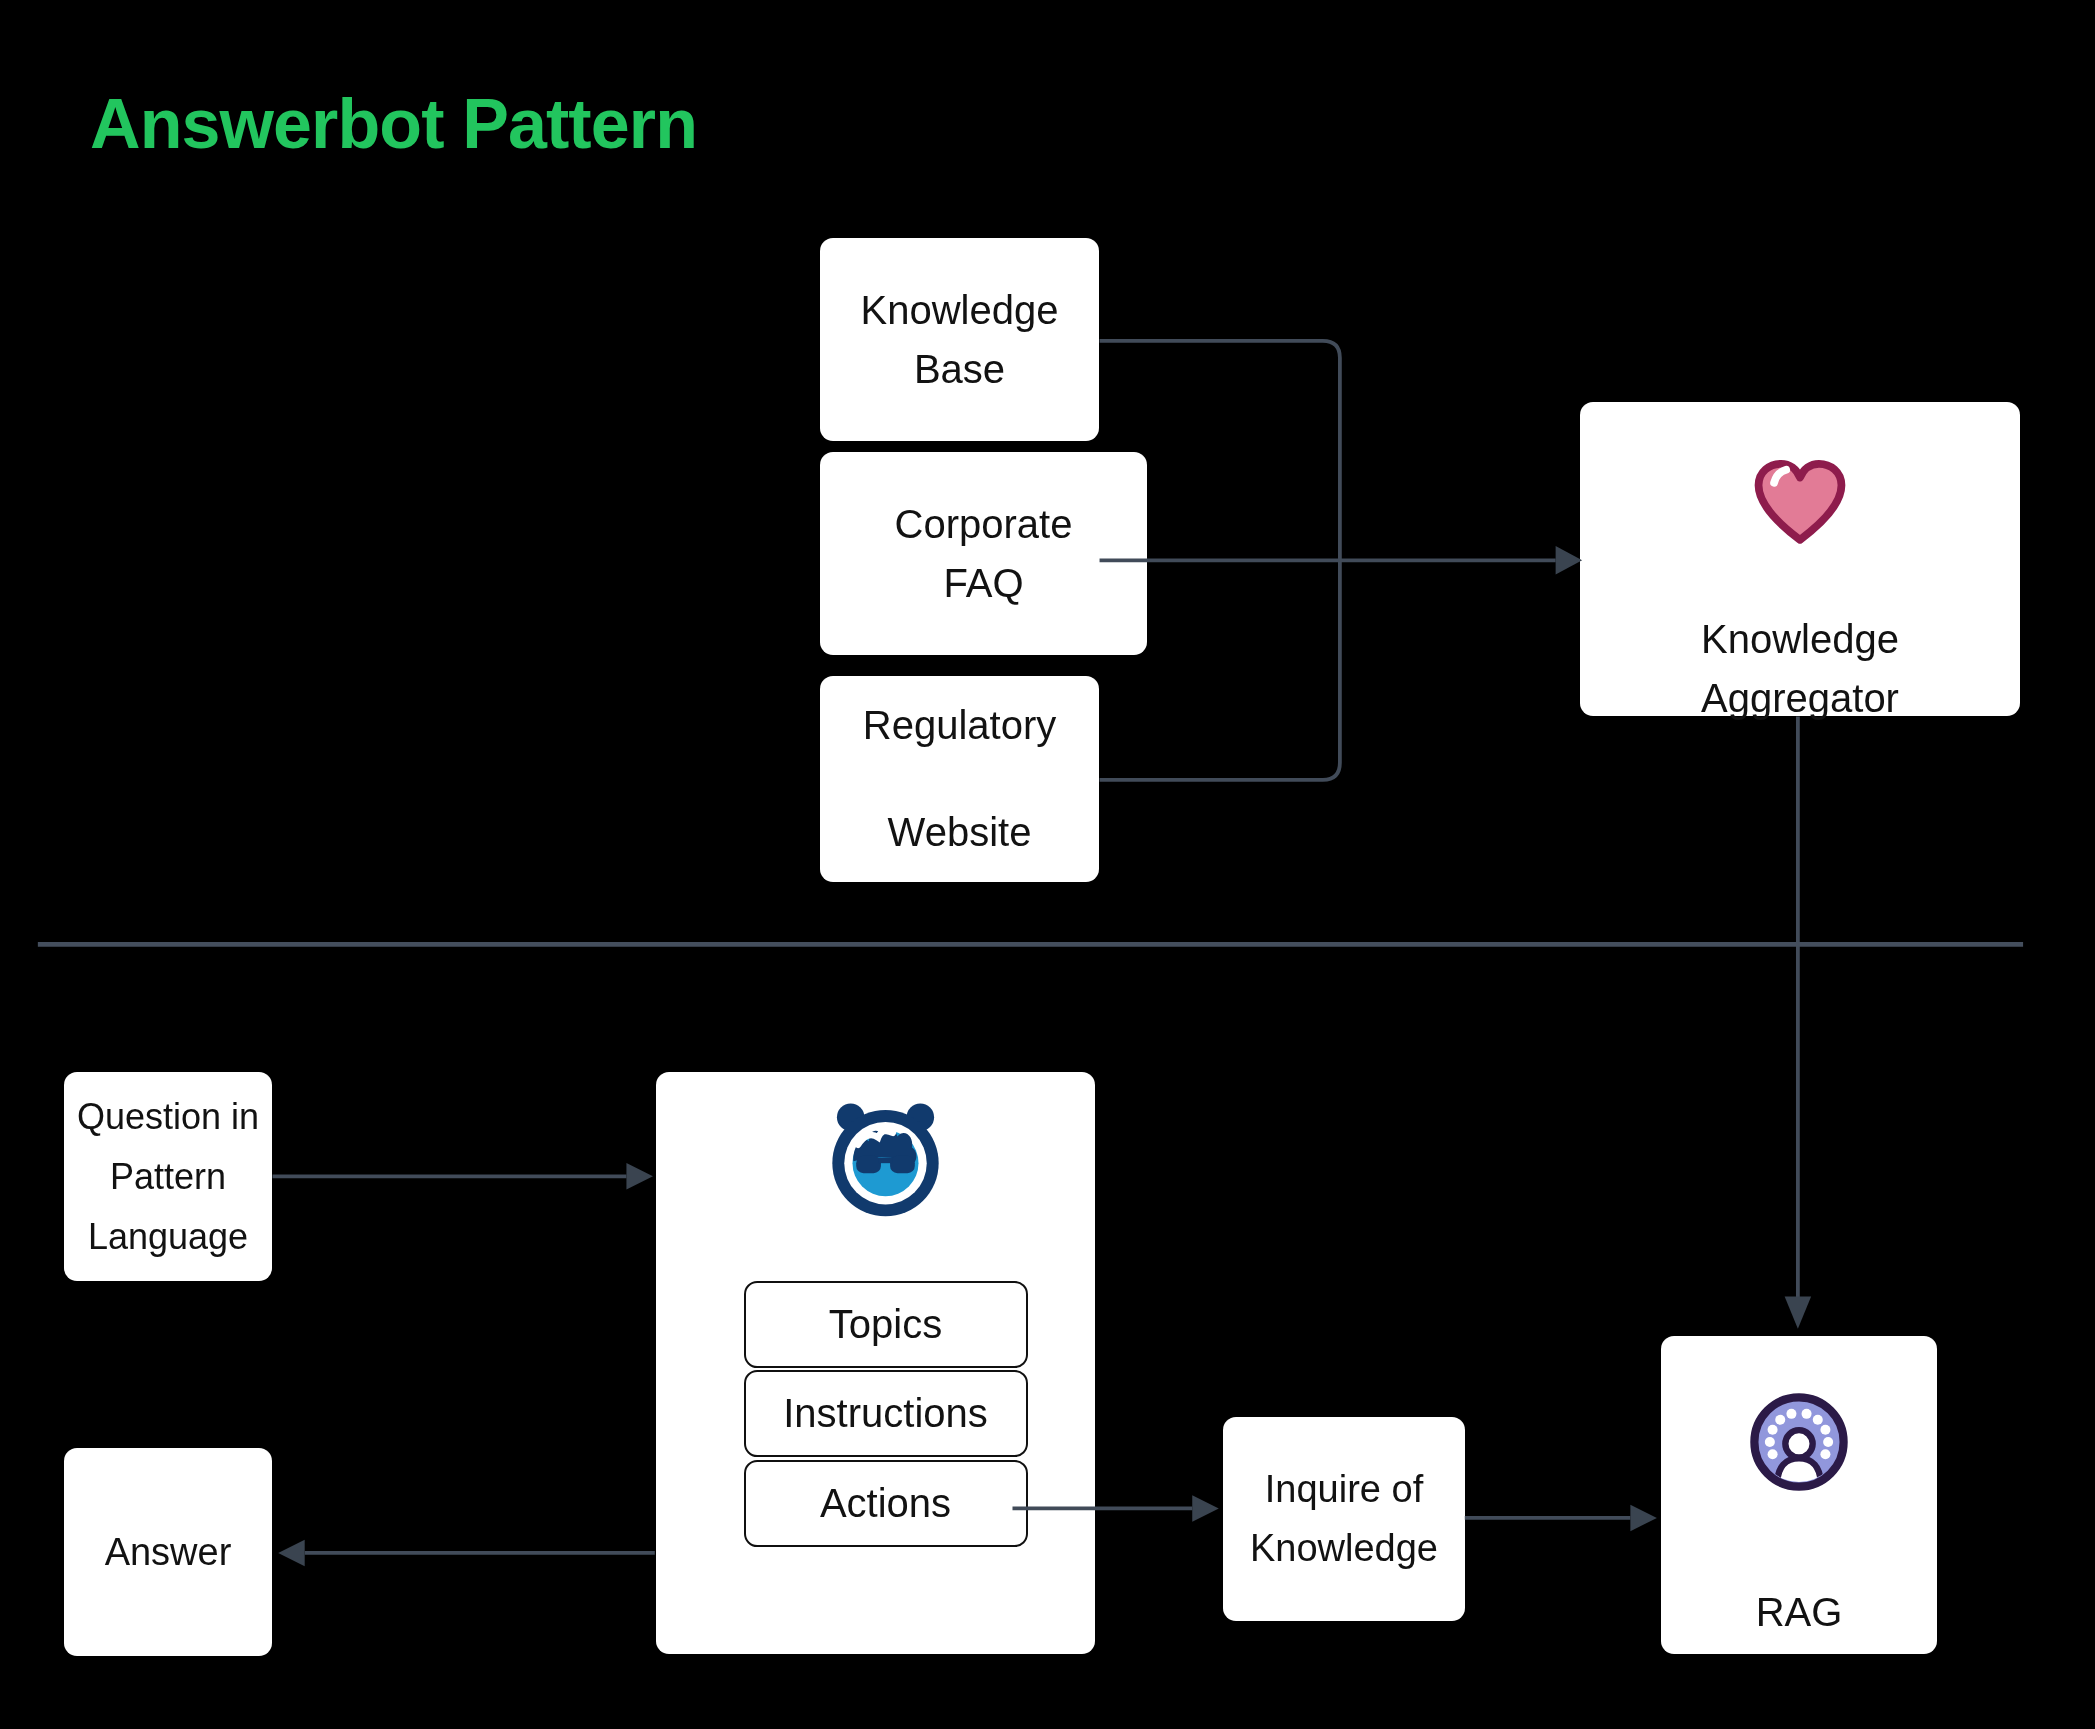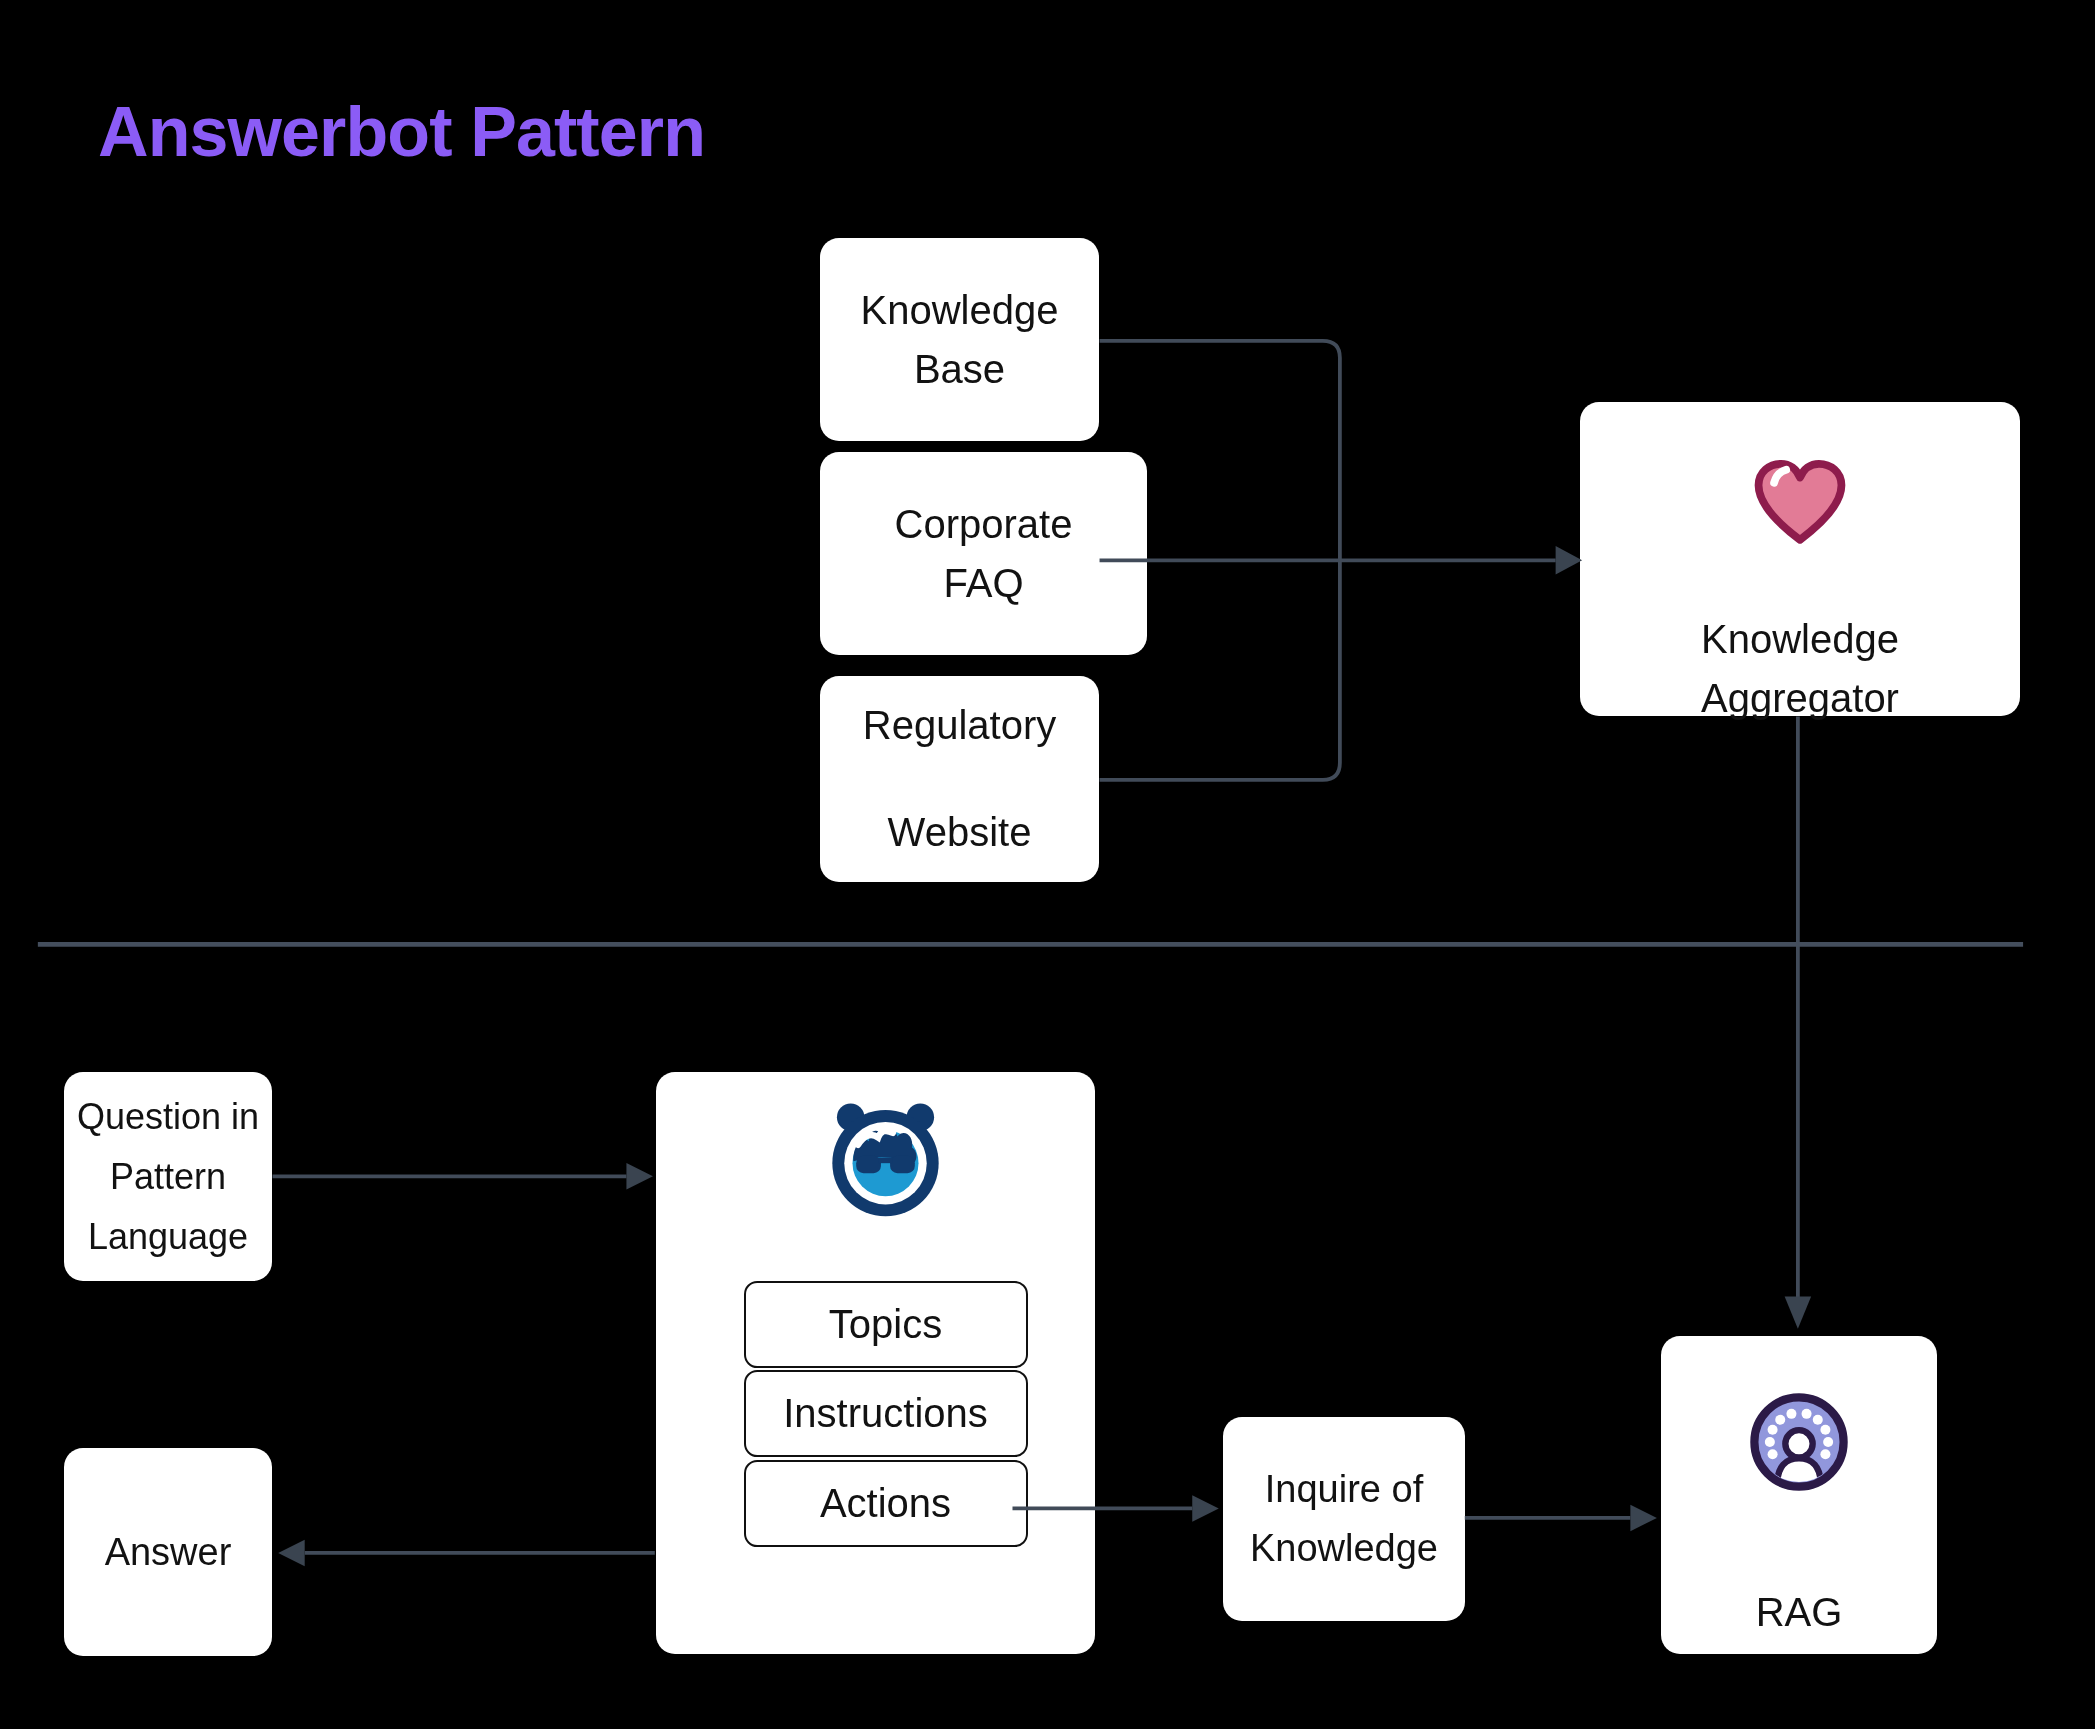--- a/index.html
+++ b/index.html
@@ -6,24 +6,24 @@
   .canvas {
     position:relative;
     width:2095px; height:1730px;
     background:#000000;
     font-family:"Liberation Sans", sans-serif;
     overflow:hidden;
   }
   .title {
     position:absolute; left:82px; top:76px;
     font-size:70px; font-weight:bold; letter-spacing:-0.9px;
-    color:#8b5cf6; margin:16px;
+    color:#22c55e; margin:8px;
   }
   .node {
-    position:absolute; background:#ffffff; border-radius:19px;
+    position:absolute; background:#ffffff; border-radius:13px;
     color:#121212; display:flex; flex-direction:column;
     align-items:center; justify-content:center; text-align:center;
     font-size:40px; line-height:59px;
   }
   .node .line { width:100%; }
   #node-knowledge-base   { left:820px;  top:238px;  width:279px; height:203px; }
   #node-corporate-faq    { left:820px;  top:452px;  width:327px; height:203px; }
   #node-regulatory       { left:820px;  top:676px;  width:279px; height:206px;gap:48px; }
   #node-aggregator       { left:1580px; top:402px;  width:440px; height:314px;
                            justify-content:flex-start; padding-top:54px; box-sizing:border-box; }

